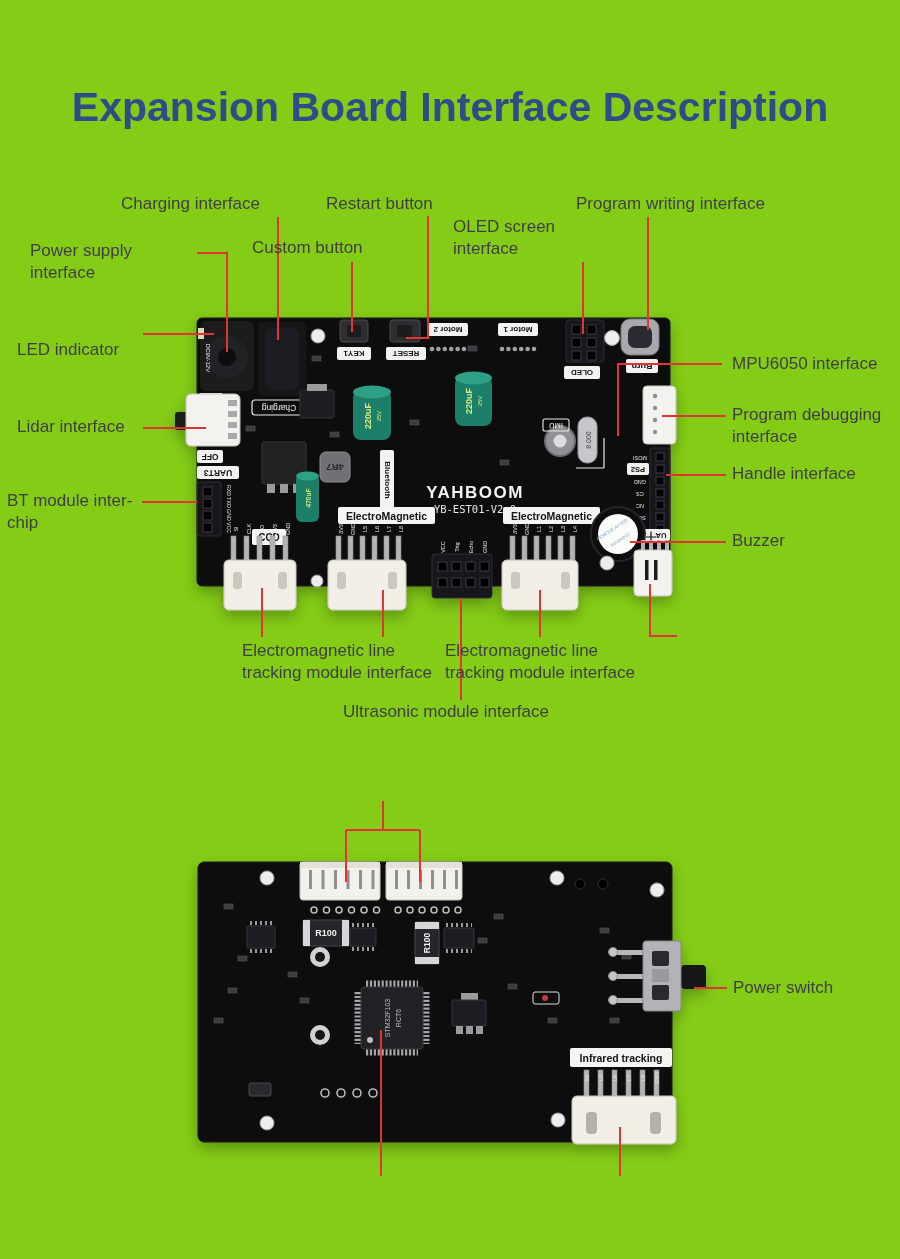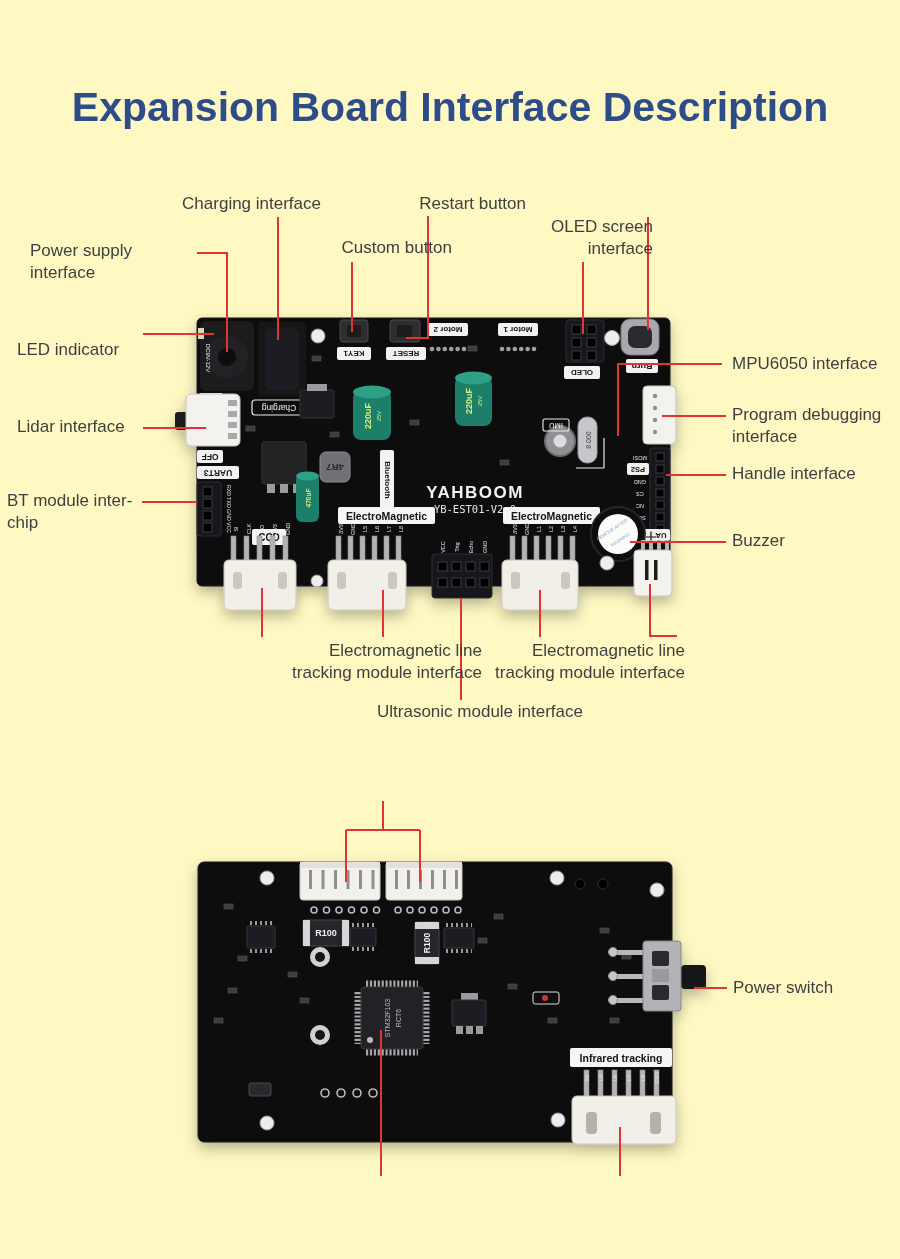--- a/index.html
+++ b/index.html
@@ -1,22 +1,22 @@
 <!DOCTYPE html>
 <html><head>
 <meta charset="utf-8">
 <style>
   html,body{margin:0;padding:0;background:#fff}
-  .page{position:relative;width:900px;height:1259px;background:#fef9c3;font-family:"Liberation Sans",sans-serif;overflow:hidden}
+  .page{position:relative;width:900px;height:1259px;background:#84cc16;font-family:"Liberation Sans",sans-serif;overflow:hidden}
   .title{position:absolute;top:84px;left:0;width:100%;margin:0;text-align:center;
          font-size:41px;font-weight:700;color:#2e4c8a;letter-spacing:0px}
   svg.diagram{position:absolute;left:0;top:0}
   .c{position:absolute;color:#3f3f42;font-size:17px;line-height:22px;white-space:nowrap}
   .c .ln{display:block}
-  .c-c{text-align:right}
+  .c-c{text-align:left}
   .c-r{text-align:left}
   
   text{font-family:"Liberation Sans",sans-serif}
   .tc{text-anchor:middle;dominant-baseline:central}
   .silkW{fill:#f2f2f0}
   .silkB{fill:#121214}
   .pin{font-size:5.5px;fill:#e6e6e8;text-anchor:middle;dominant-baseline:central;font-family:"Liberation Sans",sans-serif}
   .mono{font-family:"DejaVu Sans Mono",monospace}
 </style>
 </head>
@@ -553,20 +553,23 @@
       <path d="M620 1127 V1176"></path>
     </g>
   </svg>
 
   <div class="c c-c" style="left:121px;top:193px;width:200px">
       <span class="ln">Charging interface</span>
     </div>
   <div class="c c-c" style="left:326px;top:193px;width:200px">
       <span class="ln">Restart button</span>
     </div>
+  <div class="c c-c" style="left:576px;top:193px;width:270px">
+      <span class="ln">Program writing interface</span>
+    </div>
   <div class="c c-c" style="left:252px;top:237px;width:200px">
       <span class="ln">Custom button</span>
     </div>
   <div class="c c-c" style="left:453px;top:216px;width:200px">
       <span class="ln">OLED screen</span>
       <span class="ln">interface</span>
     </div>
   <div class="c c-r" style="left:30px;top:240px;width:162px">
       <span class="ln">Power supply</span>
       <span class="ln">interface</span>

